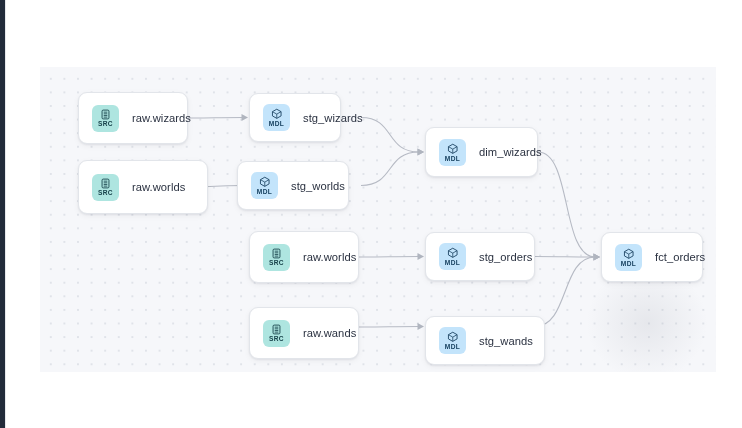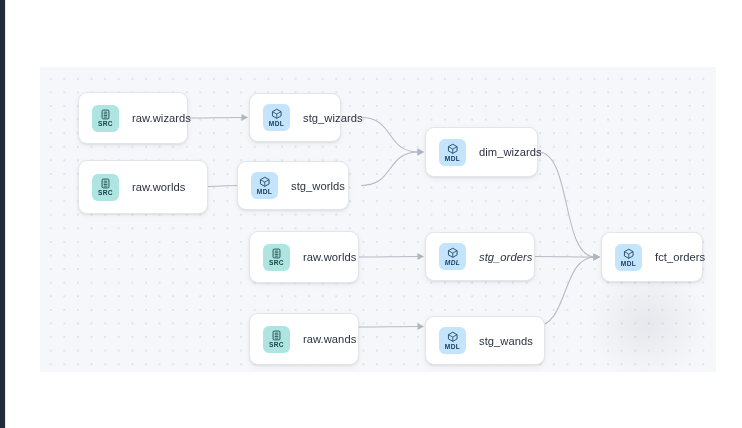--- a/index.html
+++ b/index.html
@@ -127,21 +127,21 @@
               <rect x="3" y="1.6" width="10" height="12.8" rx="1.6" fill="none" stroke="#16424a" stroke-width="1.3"></rect>
               <line x1="5.4" y1="4.6" x2="10.6" y2="4.6" stroke="#16424a" stroke-width="1.2"></line>
               <line x1="5.4" y1="7.0" x2="10.6" y2="7.0" stroke="#16424a" stroke-width="1.2"></line>
               <line x1="5.4" y1="9.4" x2="10.6" y2="9.4" stroke="#16424a" stroke-width="1.2"></line>
               <line x1="5.4" y1="11.8" x2="10.6" y2="11.8" stroke="#16424a" stroke-width="1.2"></line>
             </svg>
             <span class="btxt">SRC</span>
           </div>
           <span class="nlabel">raw.worlds</span>
         </div>
-        <div class="node" style="left: 209px; top: 246px; width: 110px; height: 52px;">
+        <div class="node" style="left: 209px; top: 240px; width: 110px; height: 52px;">
           <div class="badge src">
             <svg width="11" height="11" viewBox="0 0 16 16" aria-hidden="true">
               <rect x="3" y="1.6" width="10" height="12.8" rx="1.6" fill="none" stroke="#16424a" stroke-width="1.3"></rect>
               <line x1="5.4" y1="4.6" x2="10.6" y2="4.6" stroke="#16424a" stroke-width="1.2"></line>
               <line x1="5.4" y1="7.0" x2="10.6" y2="7.0" stroke="#16424a" stroke-width="1.2"></line>
               <line x1="5.4" y1="9.4" x2="10.6" y2="9.4" stroke="#16424a" stroke-width="1.2"></line>
               <line x1="5.4" y1="11.8" x2="10.6" y2="11.8" stroke="#16424a" stroke-width="1.2"></line>
             </svg>
             <span class="btxt">SRC</span>
           </div>
@@ -162,21 +162,21 @@
           <div class="badge mdl">
             <svg width="11.5" height="11.5" viewBox="0 0 16 16" aria-hidden="true">
               <path d="M8 1.7 L14 5.1 L14 11.0 L8 14.4 L2 11.0 L2 5.1 Z" fill="none" stroke="#1d4463" stroke-width="1.25" stroke-linejoin="round"></path>
               <path d="M2 5.1 L8 8.5 L14 5.1" fill="none" stroke="#1d4463" stroke-width="1.1" stroke-linejoin="round"></path>
               <path d="M8 8.5 L8 14.4" fill="none" stroke="#1d4463" stroke-width="1.1"></path>
             </svg>
             <span class="btxt">MDL</span>
           </div>
           <span class="nlabel">stg_worlds</span>
         </div>
-        <div class="node" style="left: 385px; top: 165px; width: 110px; height: 49px; font-style: italic;">
+        <div class="node" style="left: 385px; top: 165px; width: 110px; height: 49px;">
           <div class="badge mdl">
             <svg width="11.5" height="11.5" viewBox="0 0 16 16" aria-hidden="true">
               <path d="M8 1.7 L14 5.1 L14 11.0 L8 14.4 L2 11.0 L2 5.1 Z" fill="none" stroke="#1d4463" stroke-width="1.25" stroke-linejoin="round"></path>
               <path d="M2 5.1 L8 8.5 L14 5.1" fill="none" stroke="#1d4463" stroke-width="1.1" stroke-linejoin="round"></path>
               <path d="M8 8.5 L8 14.4" fill="none" stroke="#1d4463" stroke-width="1.1"></path>
             </svg>
             <span class="btxt">MDL</span>
           </div>
           <span class="nlabel">stg_orders</span>
         </div>

